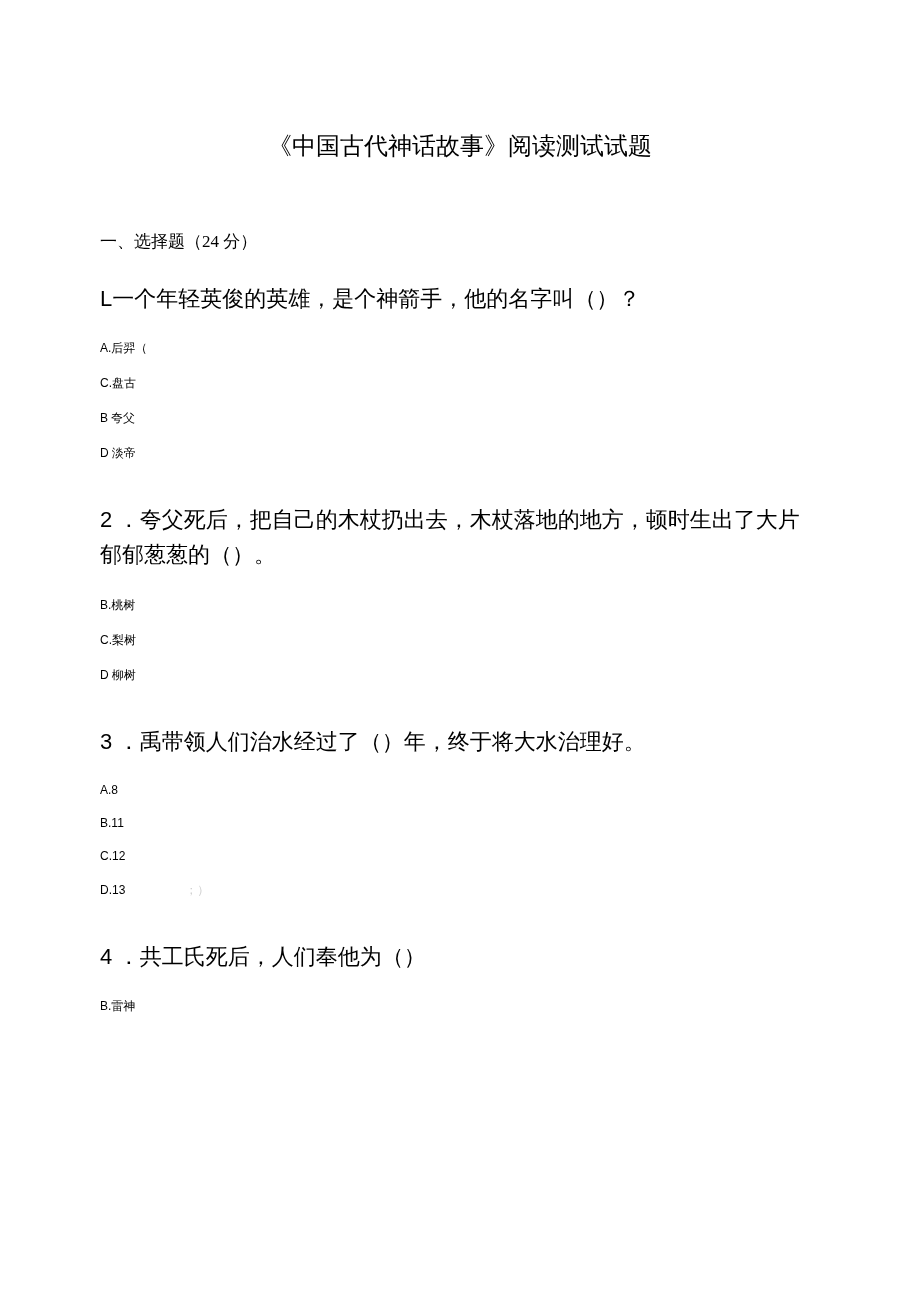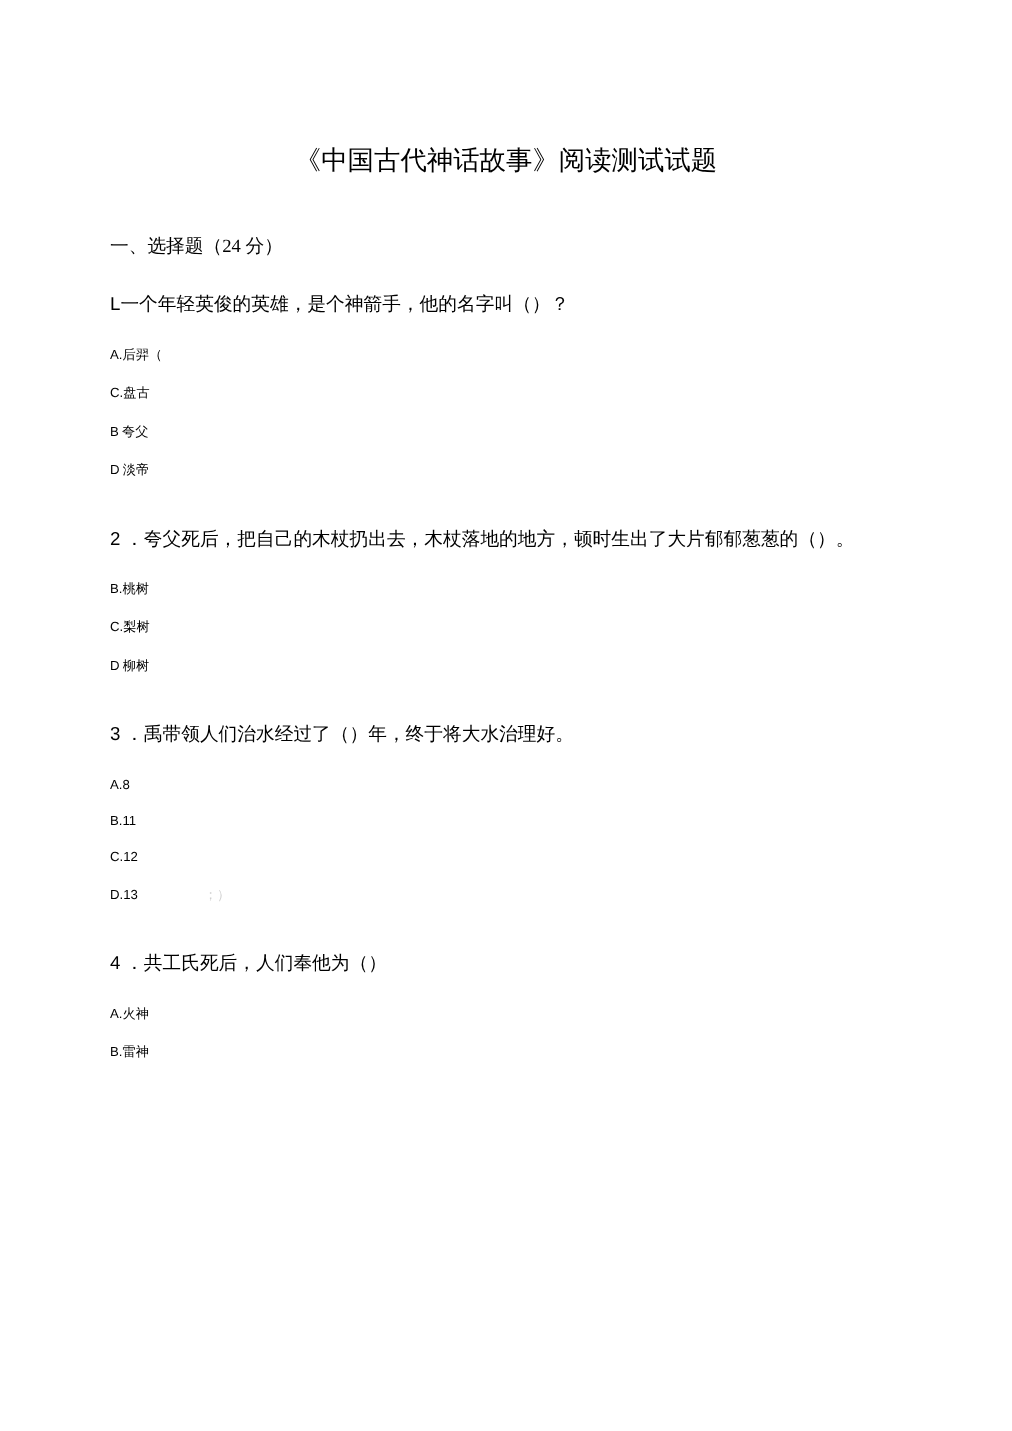--- a/index.html
+++ b/index.html
@@ -11,29 +11,29 @@
       background: #ffffff;
       font-family: "SimSun", "宋体", serif;
       width: 920px;
       height: 1301px;
       padding: 130px 100px 0 100px;
       color: #000000;
     }
     .title {
       text-align: center;
       font-size: 24px;
-      margin-bottom: 50px;
+      margin-bottom: 68px;
       font-weight: normal;
     }
     .section-header {
       font-size: 17px;
       margin-bottom: 28px;
     }
     .question {
-      font-size: 17px;
+      font-size: 22px;
       margin-bottom: 24px;
       line-height: 1.6;
     }
     .option {
       font-size: 12px;
       margin-bottom: 18px;
     }
     .question-block {
       margin-bottom: 40px;
     }
@@ -107,18 +107,15 @@
   <div class="option">
     <span class="latin">D.</span><span class="latin">13</span><span class="annotation">；）</span>
   </div>
 </div>
 
 <div class="question-block spacer-top">
   <div class="question">
     <span class="latin q-number">4</span><span> ．共工氏死后，人们奉他为（）</span>
   </div>
   <div class="option">
-    <span class="latin">A.</span><span>火神</span>
-  </div>
-  <div class="option">
     <span class="latin">B.</span><span>雷神</span>
   </div>
 </div>
 
 </body></html>

